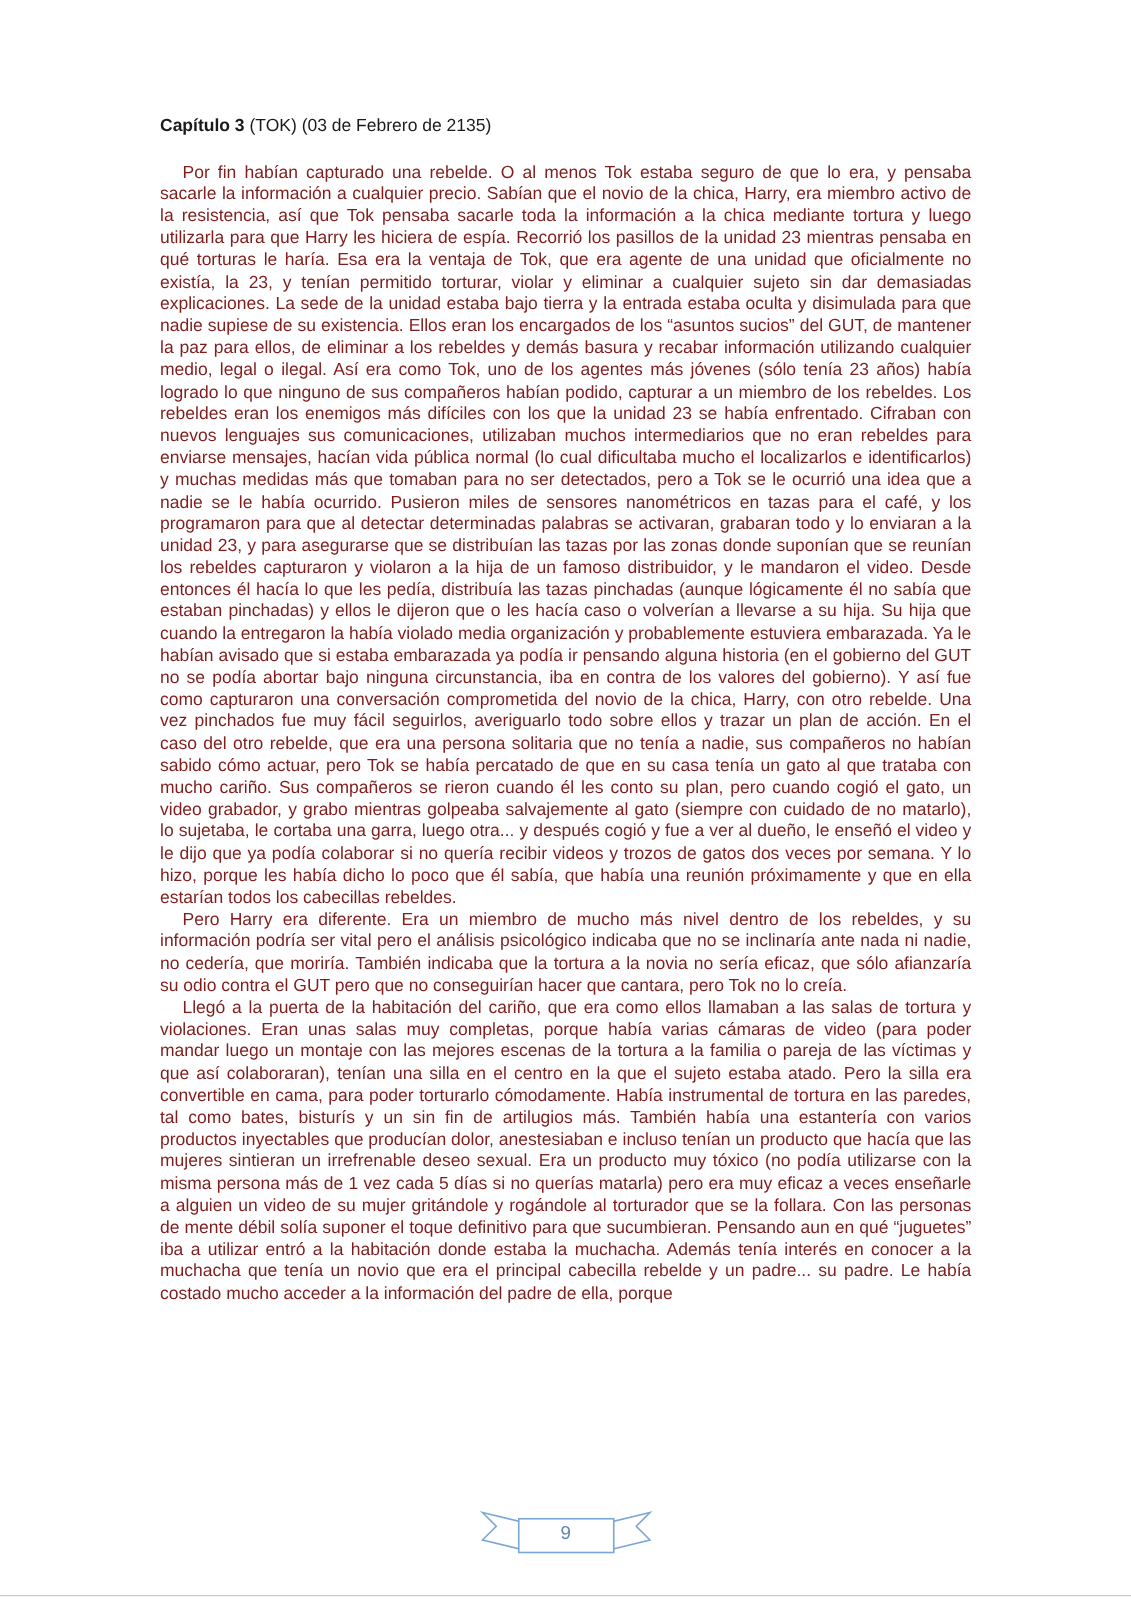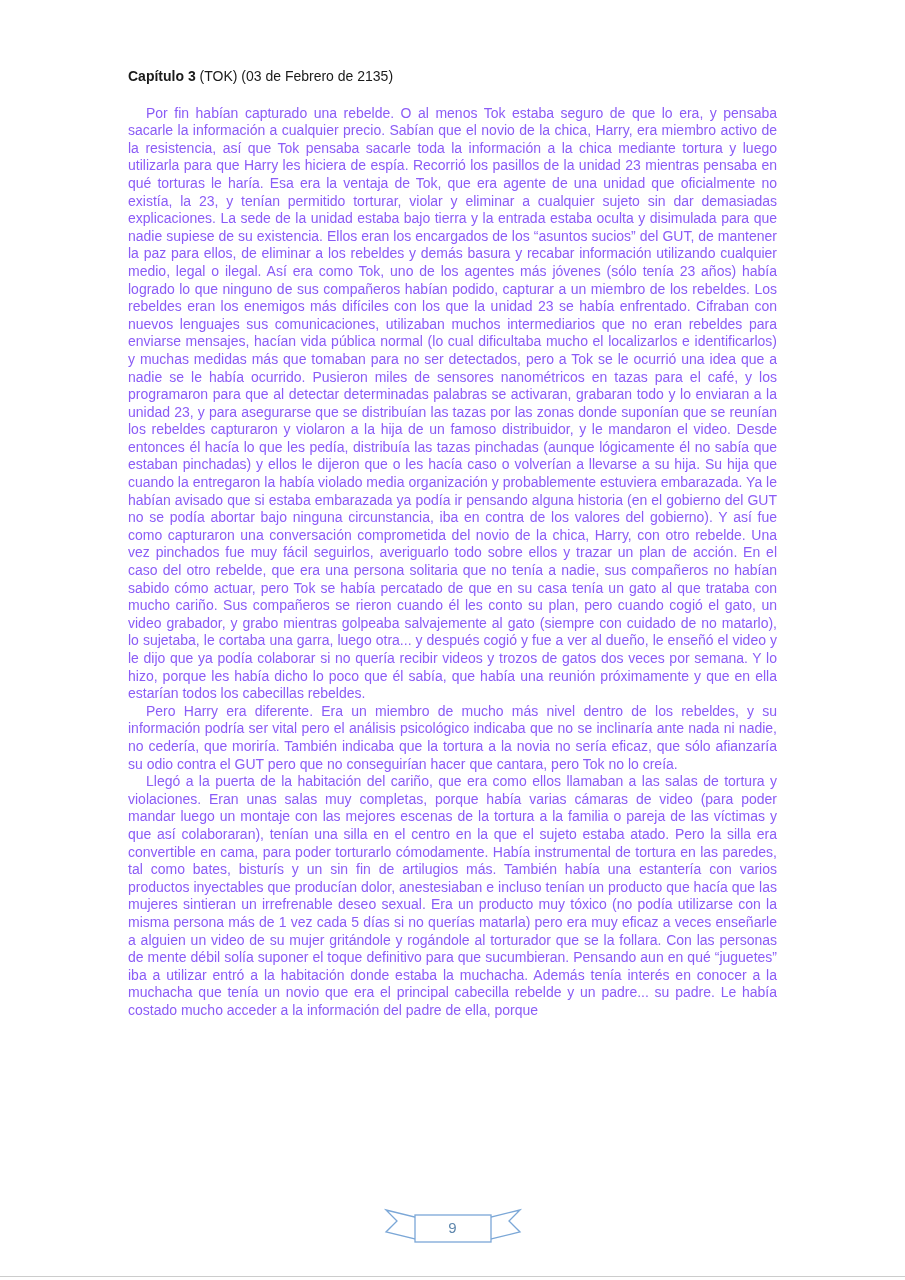--- a/index.html
+++ b/index.html
@@ -9,36 +9,36 @@
     height: 1280px;
     font-family: "Liberation Sans", "DejaVu Sans", sans-serif;
     position: relative;
     overflow: hidden;
   }
   .page {
     position: relative;
     width: 905px;
     height: 1280px;
     background: #ffffff;
-    padding: 68px 128px 0 128px;
+    padding: 92px 128px 0 128px;
     color: #1a1a1a;
   }
   .chapter-title {
     font-size: 14px;
     line-height: 17.6px;
     font-weight: normal;
     margin-bottom: 19px;
   }
   .chapter-title .bold { font-weight: bold; }
   .para {
     font-size: 14px;
     line-height: 17.6px;
     text-align: justify;
     text-indent: 18px;
-    color: #8b5cf6;
+    color: #7f1d1d;
   }
   .para.spaced { }
   .footer-ribbon {
     position: absolute;
     top: 1206px;
     left: 50%;
     transform: translateX(-50%);
     width: 140px;
     height: 40px;
   }

